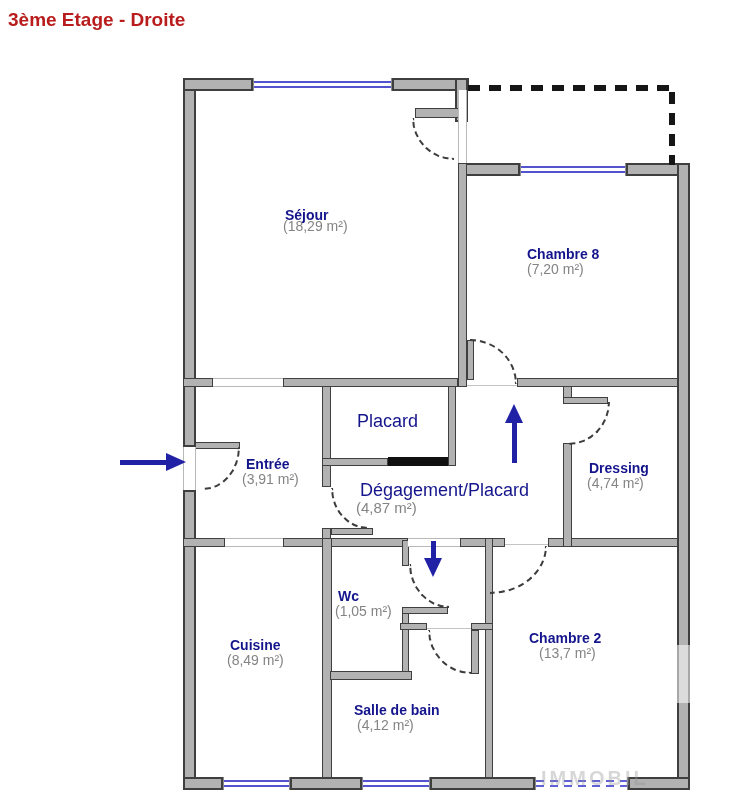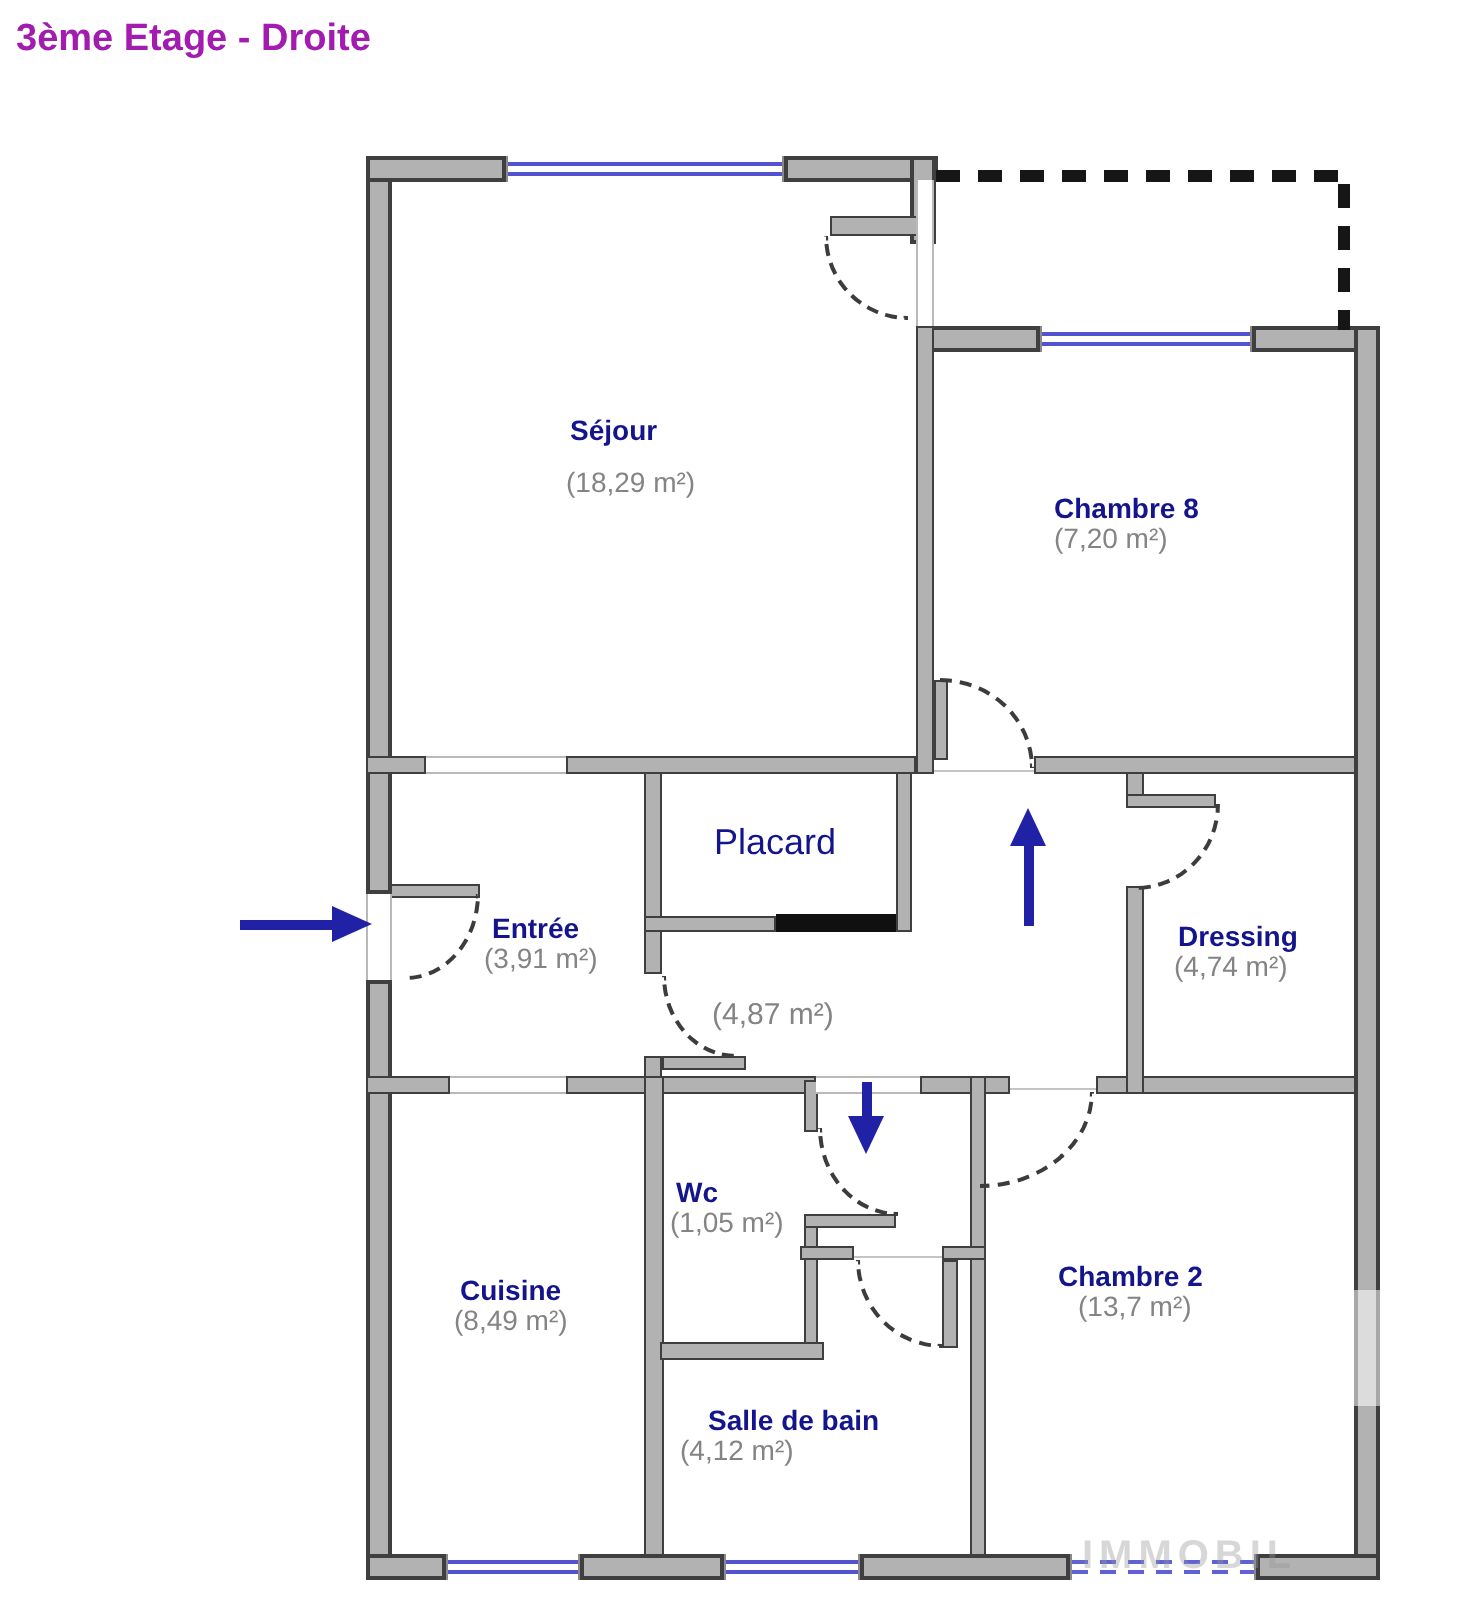--- a/index.html
+++ b/index.html
@@ -1,18 +1,18 @@
 <!DOCTYPE html>
 <html><head>
 <meta charset="utf-8">
 <style>
   html,body{margin:0;padding:0;background:#fff;}
   #stage{position:relative;width:737px;height:800px;background:#ffffff;overflow:hidden;
          font-family:"Liberation Sans",sans-serif;}
-  .title{position:absolute;left:8px;top:9px;font:bold 19px/1.2 "Liberation Sans",sans-serif;color:#a21caf;}
+  .title{position:absolute;left:8px;top:9px;font:bold 19px/1.2 "Liberation Sans",sans-serif;color:#b91c1c;}
   .wall{position:absolute;background:#b2b2b2;border:2px solid #3f3f3f;box-sizing:border-box;}
   .wall.int{border-width:1.5px;}
   .blackbar{position:absolute;background:#101010;}
   .window{position:absolute;box-sizing:border-box;border-left:1px solid #8a8a8a;border-right:1px solid #8a8a8a;
           background:linear-gradient(to bottom,#fff 0 3px,#5353cf 3px 5px,#fff 5px 8px,#5353cf 8px 10px,#fff 10px 100%);}
   .window.dashed{background:#fff;}
   .window.dashed .dline{position:absolute;left:0;right:0;height:2px;
           background:repeating-linear-gradient(90deg,#6161d6 0 8px,transparent 8px 14px);}
   .threshold-h{position:absolute;background:#fff;border-top:1px solid #b9b9b9;border-bottom:1px solid #b9b9b9;box-sizing:border-box;}
   .threshold-v{position:absolute;background:#fff;border-left:1px solid #b9b9b9;border-right:1px solid #b9b9b9;box-sizing:border-box;}
@@ -120,43 +120,44 @@
   <div class="arc bl" style="left:428px;top:630px;width:43px;height:44px"></div>
 
   <div class="shaft" style="left:120px;top:460px;width:48px;height:5px"></div>
   <div class="tri" style="left:166px;top:453px;border-left:20px solid #2121a6;border-top:9px solid transparent;border-bottom:9px solid transparent"></div>
   <div class="shaft" style="left:512px;top:421px;width:5px;height:42px"></div>
   <div class="tri" style="left:505px;top:404px;border-bottom:19px solid #2121a6;border-left:9px solid transparent;border-right:9px solid transparent"></div>
   <div class="shaft" style="left:431px;top:541px;width:5px;height:19px"></div>
   <div class="tri" style="left:424px;top:558px;border-top:19px solid #2121a6;border-left:9px solid transparent;border-right:9px solid transparent"></div>
 
   <div class="room-name" style="left:285px;top:208px">Séjour</div>
-  <div class="room-area" style="left:283px;top:234px">(18,29 m²)</div>
+  <div class="room-area" style="left:283px;top:219px">(18,29 m²)</div>
 
   <div class="room-name" style="left:527px;top:247px">Chambre 8</div>
   <div class="room-area" style="left:527px;top:262px">(7,20 m²)</div>
 
   <div class="room-name big" style="left:357px;top:412px">Placard</div>
 
   <div class="room-name" style="left:246px;top:457px">Entrée</div>
   <div class="room-area" style="left:242px;top:472px">(3,91 m²)</div>
 
+  <div class="room-name big" style="left:360px;top:481px">Dégagement/Placard</div>
   <div class="room-area big" style="left:356px;top:500px">(4,87 m²)</div>
 
   <div class="room-name" style="left:589px;top:461px">Dressing</div>
   <div class="room-area" style="left:587px;top:476px">(4,74 m²)</div>
 
   <div class="room-name" style="left:338px;top:589px">Wc</div>
   <div class="room-area" style="left:335px;top:604px">(1,05 m²)</div>
 
   <div class="room-name" style="left:230px;top:638px">Cuisine</div>
   <div class="room-area" style="left:227px;top:653px">(8,49 m²)</div>
 
   <div class="room-name" style="left:529px;top:631px">Chambre 2</div>
   <div class="room-area" style="left:539px;top:646px">(13,7 m²)</div>
 
   <div class="room-name" style="left:354px;top:703px">Salle de bain</div>
-  <div class="room-area" style="left:340px;top:718px">(4,12 m²)</div>
+  <div class="room-area" style="left:357px;top:718px">(4,12 m²)</div>
 
   <div class="watermark" style="left:541px;top:768px">IMMOBIL</div>
   <div class="wm-patch" style="left:669px;top:645px;width:27px;height:58px"></div>
 
 </div>
 
 </body></html>

